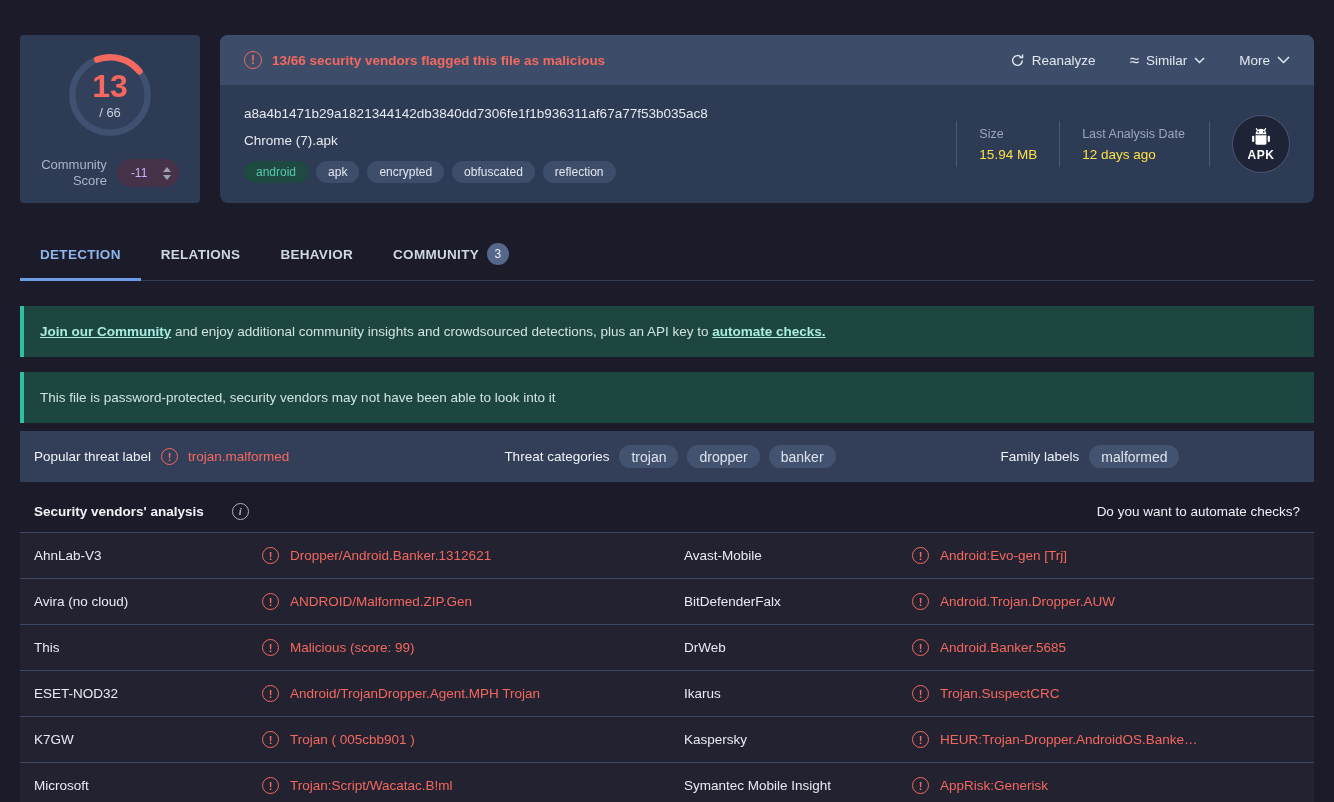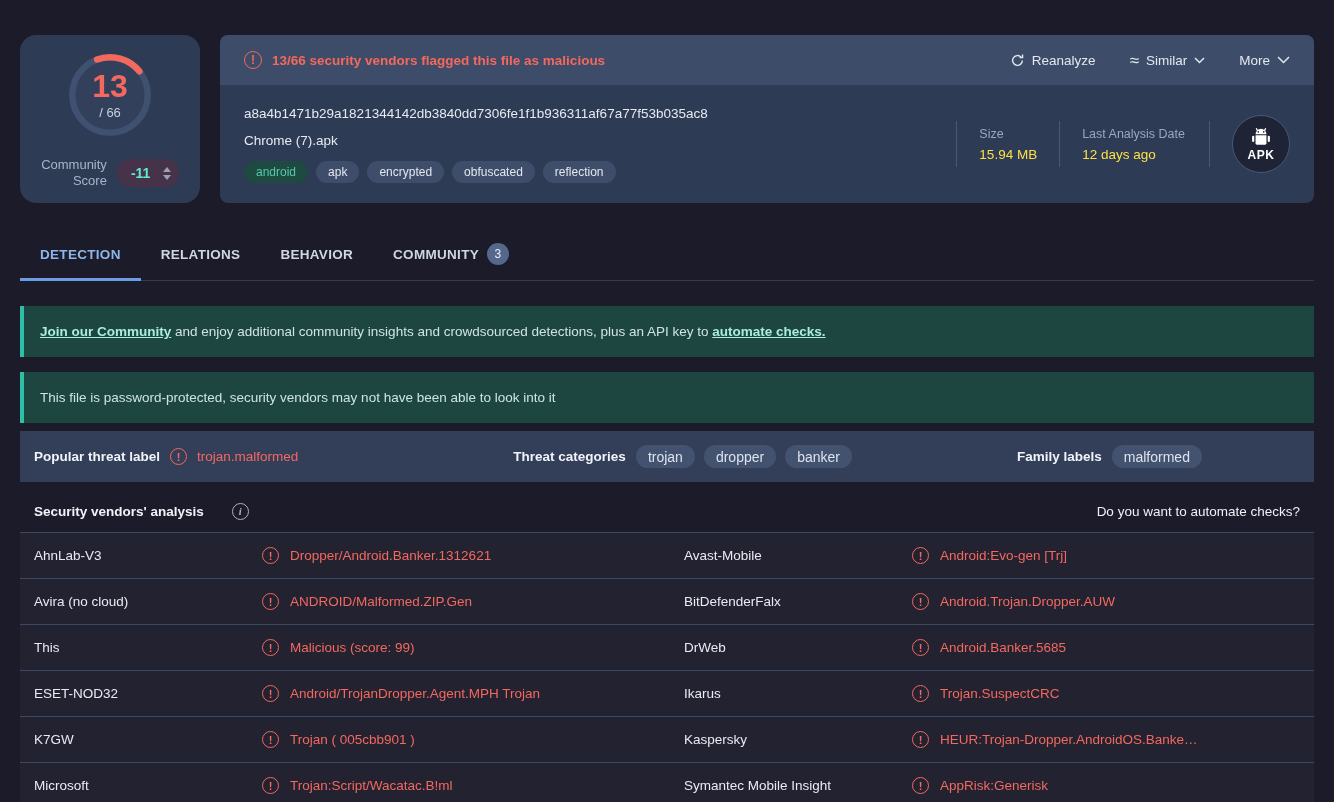--- a/index.html
+++ b/index.html
@@ -8,38 +8,38 @@
     background:#1b1b29;
     font-family:"Liberation Sans", sans-serif;
     color:#e8ebf2;
     font-size:13.5px;
   }
   .page { padding:0 20px; }
 
   
   .top-row { display:flex; gap:20px; margin-top:35px; height:168px; }
   .score-card {
-    width:180px; background:#2e3b55; border-radius:16px;
+    width:180px; background:#2e3b55; border-radius:4px;
     display:flex; flex-direction:column; align-items:center; padding-top:14px;
   }
   .gauge { position:relative; width:92px; height:92px; }
   .gauge svg { position:absolute; inset:0; }
   .gauge-center {
     position:absolute; inset:0; display:flex; flex-direction:column;
     align-items:center; justify-content:center;
   }
   .gauge-score { color:#f4685e; font-size:32px; font-weight:bold; line-height:1; }
   .gauge-total { color:#c7cfdd; font-size:13px; margin-top:3px; }
   .community-row { display:flex; align-items:center; gap:10px; margin-top:16px; }
   .community-label { color:#aab4c6; font-size:13px; text-align:right; line-height:1.25; }
   .community-pill {
     background:#46334a; border-radius:14px; height:28px; width:62px;
     display:flex; align-items:center; padding:0 8px 0 14px;
   }
-  .community-value { color:#5eead4; font-size:14px; flex:1;font-weight:bold; }
+  .community-value { color:#c4b5fd; font-size:12px; flex:1; }
   .stepper { display:flex; flex-direction:column; gap:3px; }
   .stepper span { width:0; height:0; border-left:4px solid transparent; border-right:4px solid transparent; cursor:pointer; }
   .step-up { border-bottom:5px solid #9aa0b0; }
   .step-down { border-top:5px solid #9aa0b0; }
 
   .file-card { flex:1; background:#2e3b55; border-radius:8px; overflow:hidden; display:flex; flex-direction:column; }
   .alert-bar {
     background:#3d4c69; height:50px; display:flex; align-items:center;
     padding:0 24px; gap:0;
   }
@@ -98,21 +98,21 @@
   .banner a-link, .banner .lnk {
     color:#a9ece0; font-weight:bold; text-decoration:underline; cursor:pointer;
   }
 
   
   .threat-panel {
     margin-top:8px; background:#333f59; height:51px; display:flex; align-items:center;
     padding:0 14px; gap:10px;
   }
   .threat-group { display:flex; align-items:center; gap:10px; }
-  .threat-title { font-weight:bold; color:#f0f3f8; white-space:nowrap; }
+  .threat-title { font-weight:normal; color:#f0f3f8; white-space:nowrap; }
   .threat-value { color:#f4685e; cursor:pointer; }
   .threat-icon { color:#f4685e; width:17px; height:17px; font-size:11px; }
   .pill {
     background:#43526f; color:#dde3ee; border-radius:12px; height:23px;
     display:inline-flex; align-items:center; padding:0 12px; font-size:14px; cursor:pointer;
   }
   .g-cat { margin-left:205px; }
   .g-fam { margin-left:155px; }
   .pill-row { display:flex; gap:9px; }
 

